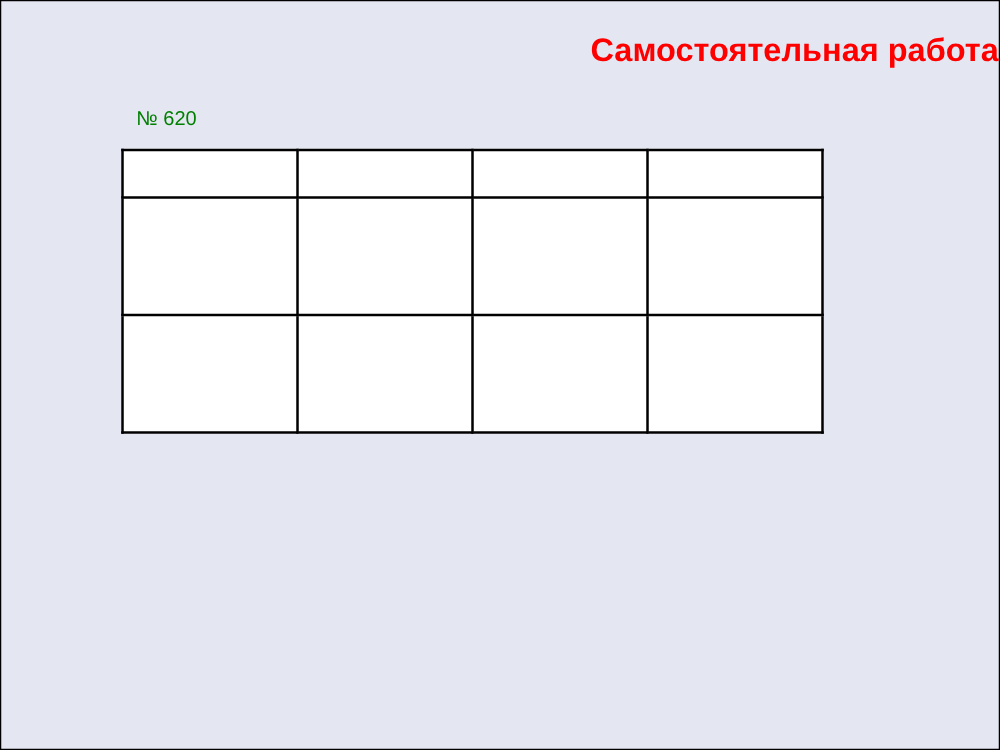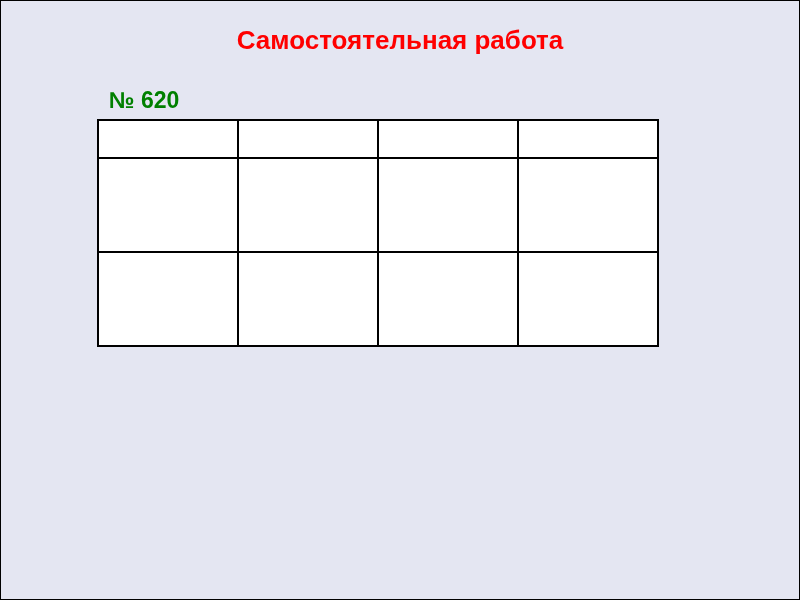--- a/index.html
+++ b/index.html
@@ -13,32 +13,32 @@
       background-color: #e4e6f2;
       font-family: Arial, sans-serif;
       position: relative;
       border: 1px solid #000;
     }
     .title {
       position: absolute;
       top: 24px;
       left: 0;
       width: 100%;
-      text-align: center;
+      text-align: right;
       color: #ff0000;
       font-size: 26px;
       font-weight: bold;
     }
     .subtitle {
       position: absolute;
       top: 86px;
       left: 108px;
       color: #008000;
-      font-size: 23px;
-      font-weight: bold;
+      font-size: 16px;
+      font-weight: normal;
     }
     .grid-table {
       position: absolute;
       top: 118px;
       left: 96px;
       border-collapse: collapse;
       background-color: #ffffff;
     }
     .grid-table td {
       border: 2px solid #000;

